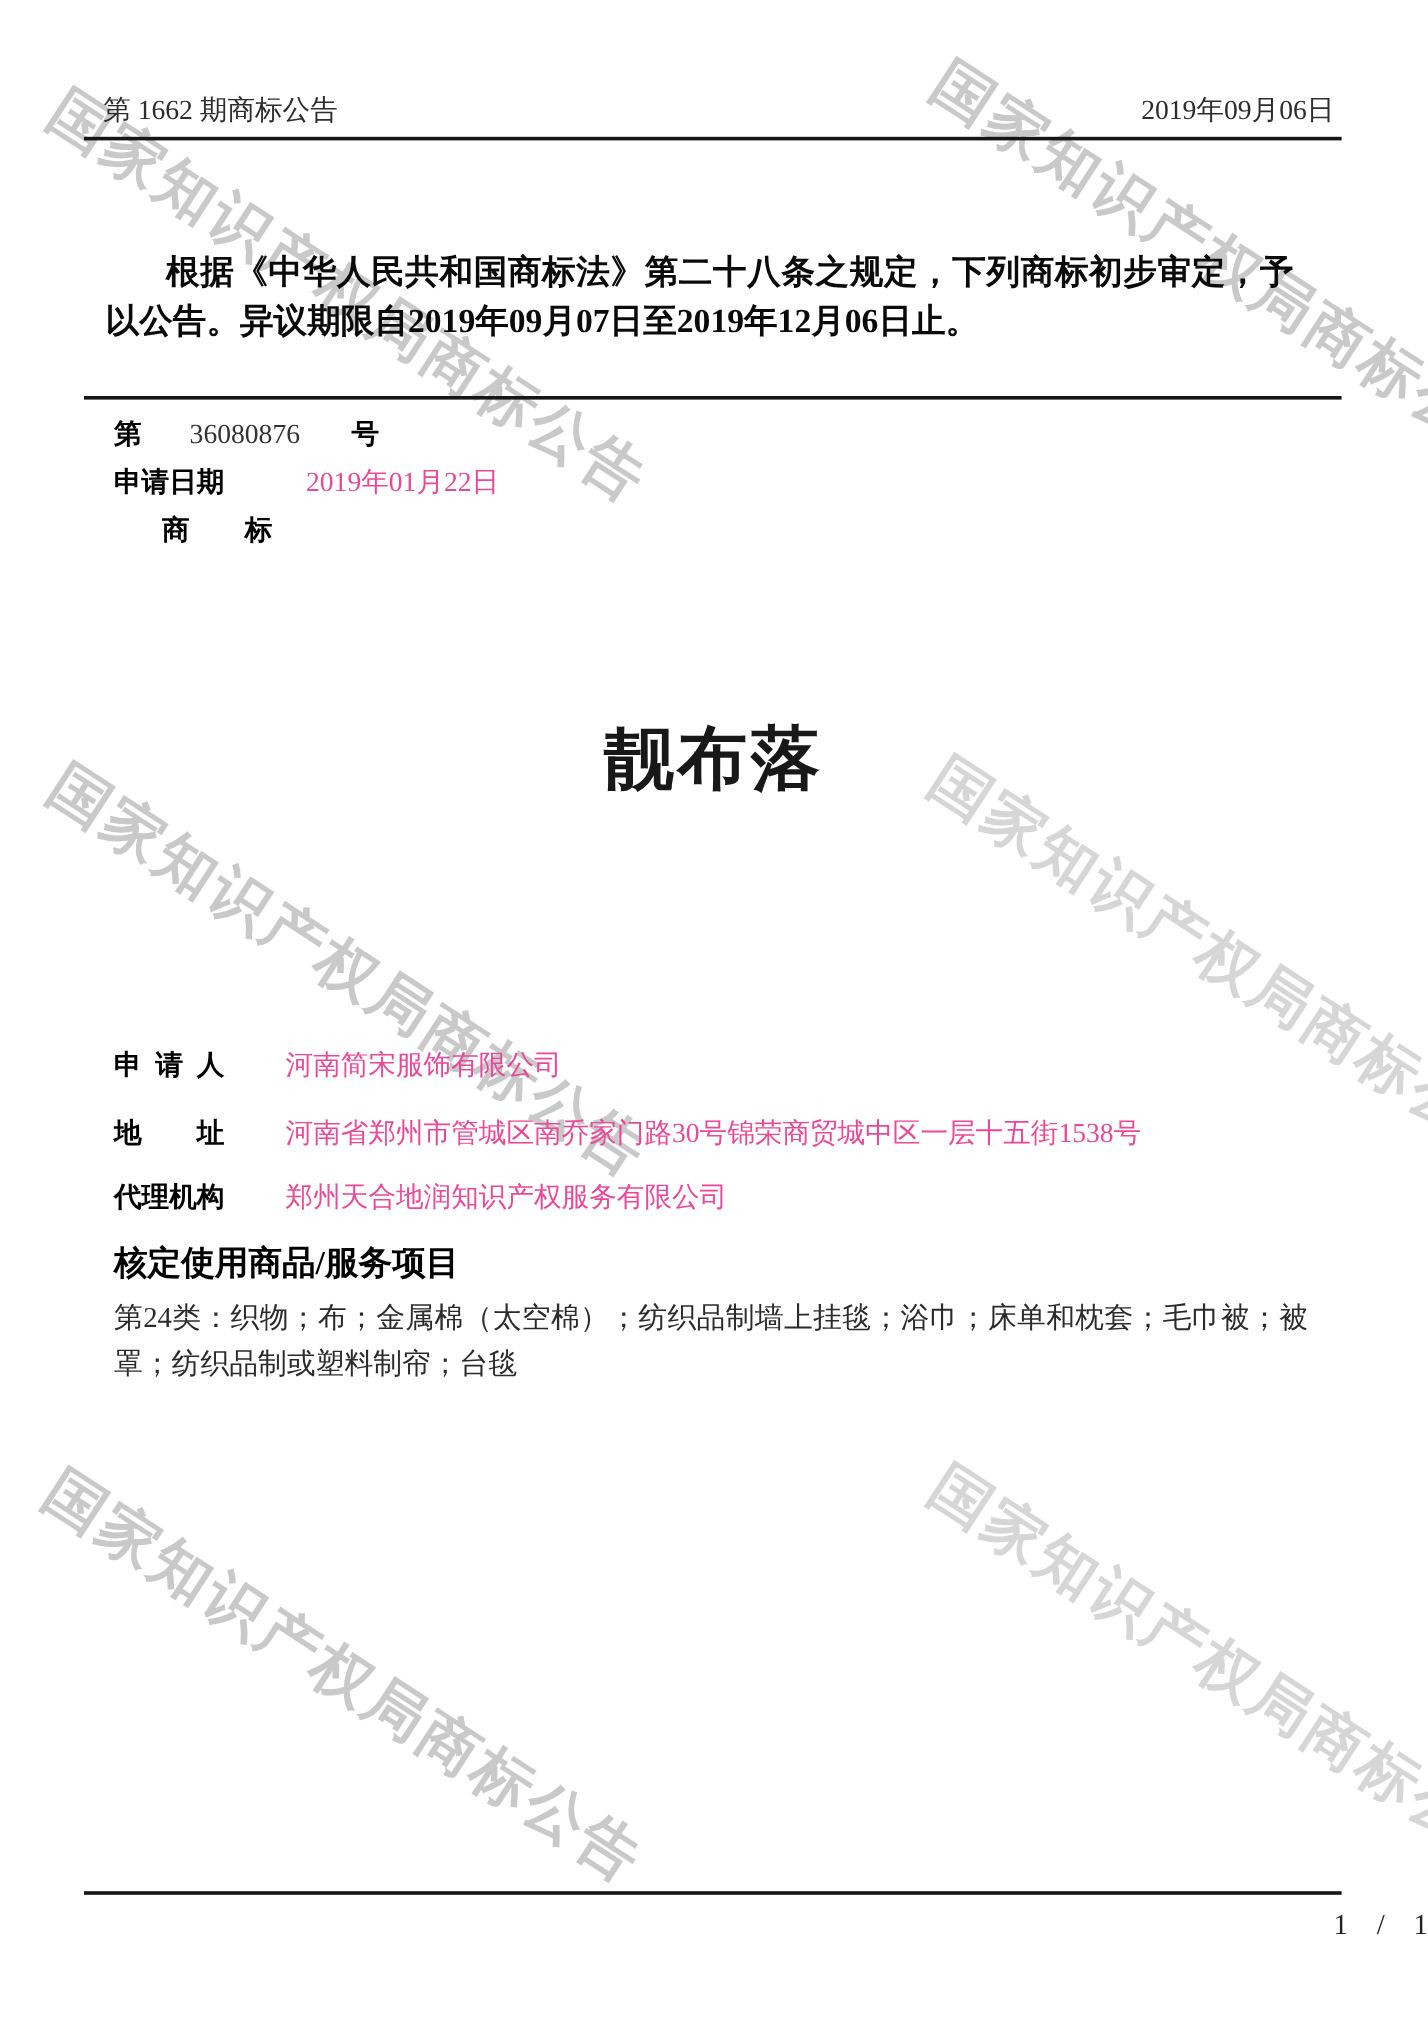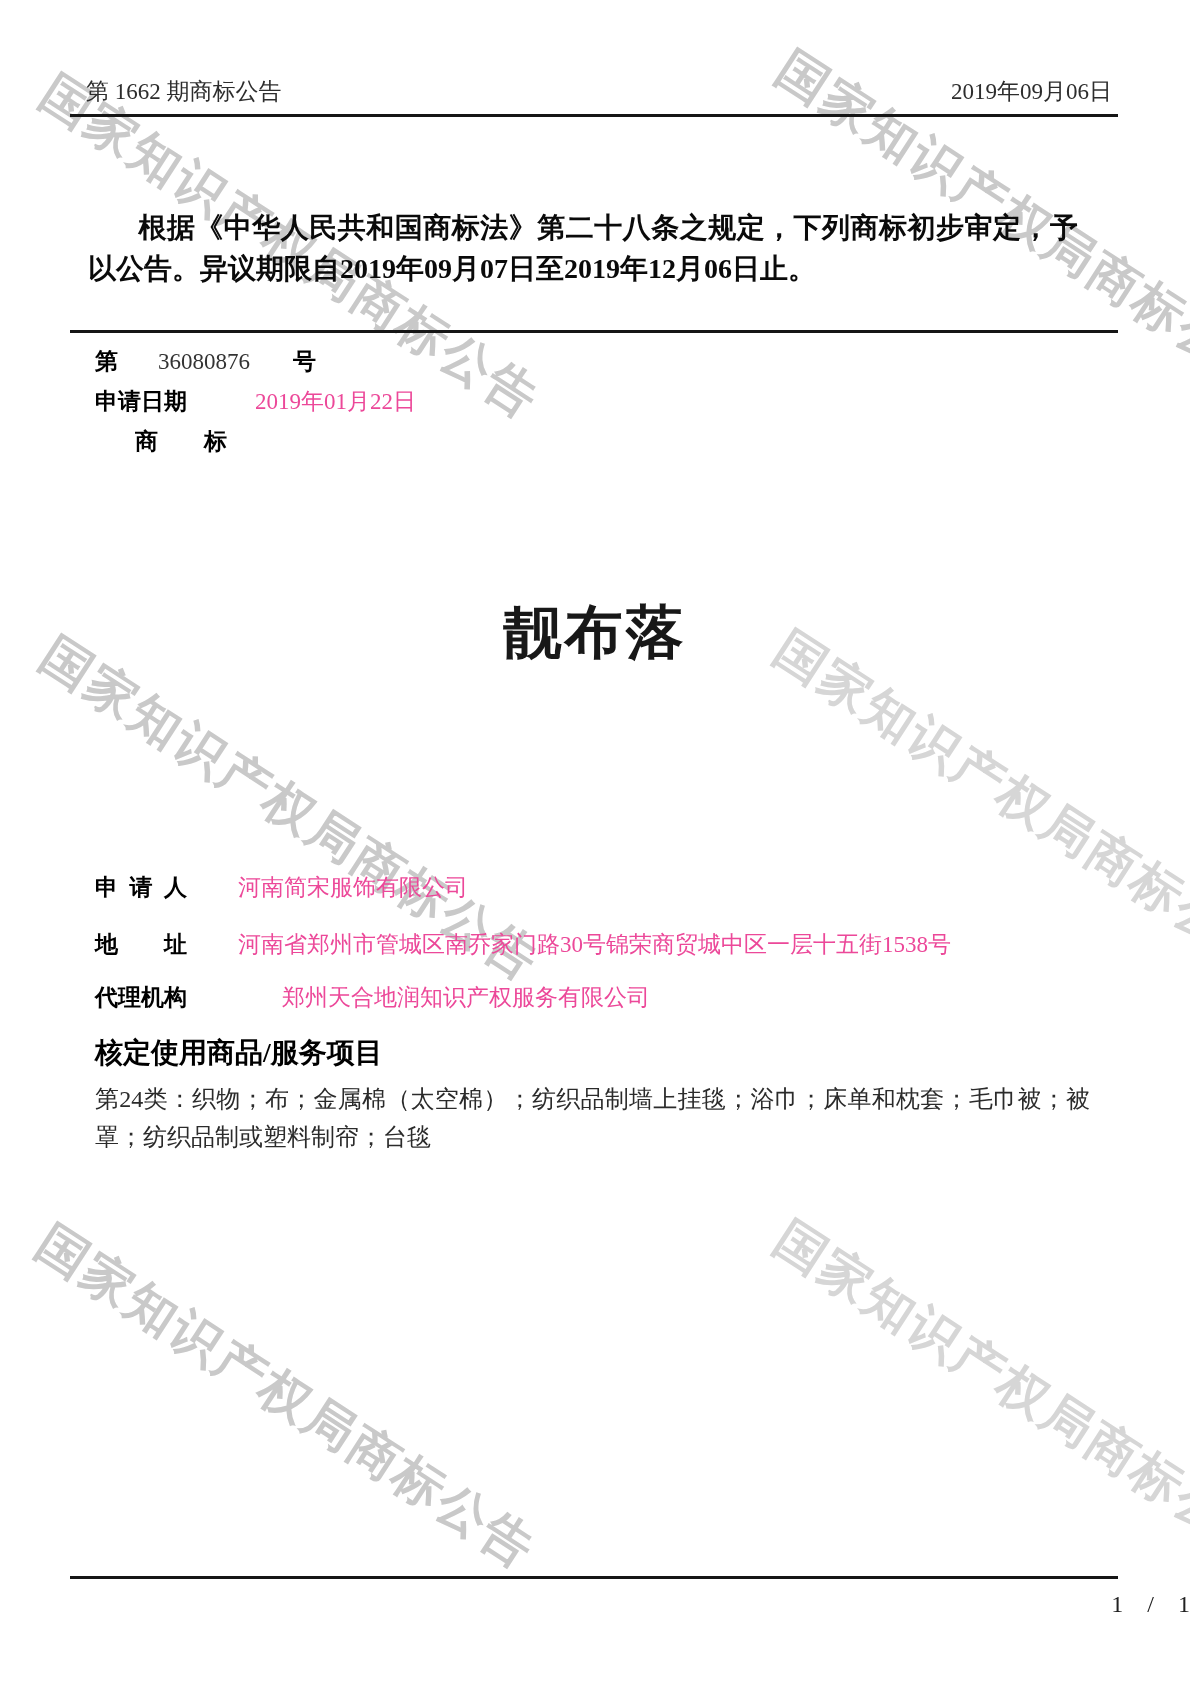--- a/index.html
+++ b/index.html
@@ -76,21 +76,21 @@
   .row-date{top:386px;}
   .row-tmlabel{top:426px;margin-left:40px;}
   .trademark{
     position:absolute;left:0;top:594px;width:100%;
     text-align:center;
     font-family:"Liberation Sans", sans-serif;
     font-size:58px;font-weight:600;letter-spacing:3px;color:#181818;
   }
   .row-applicant{top:872px;}
   .row-address{top:929px;}
-  .row-agency{top:982px;gap:44px;}
+  .row-agency{top:982px;}
   .goods-heading{
     position:absolute;left:95px;top:1034px;
     font-size:28px;font-weight:bold;color:#000;
   }
   .goods-text{
     position:absolute;left:95px;top:1080px;width:995px;
     font-size:24px;line-height:38px;color:#2b2b2b;
     text-align:justify;
   }
   .page-indicator{

